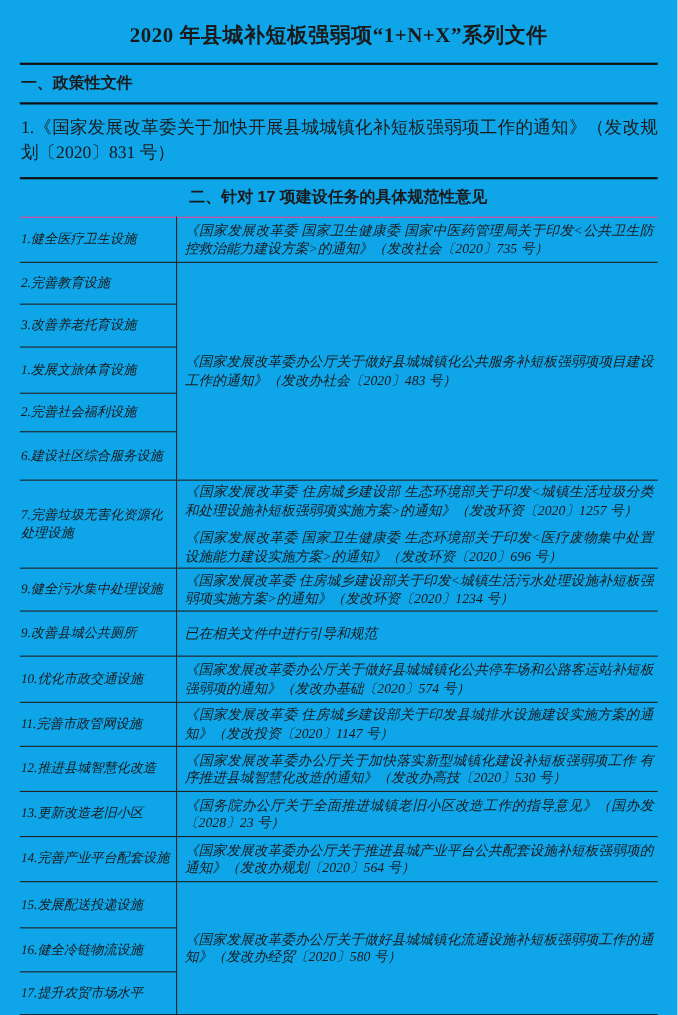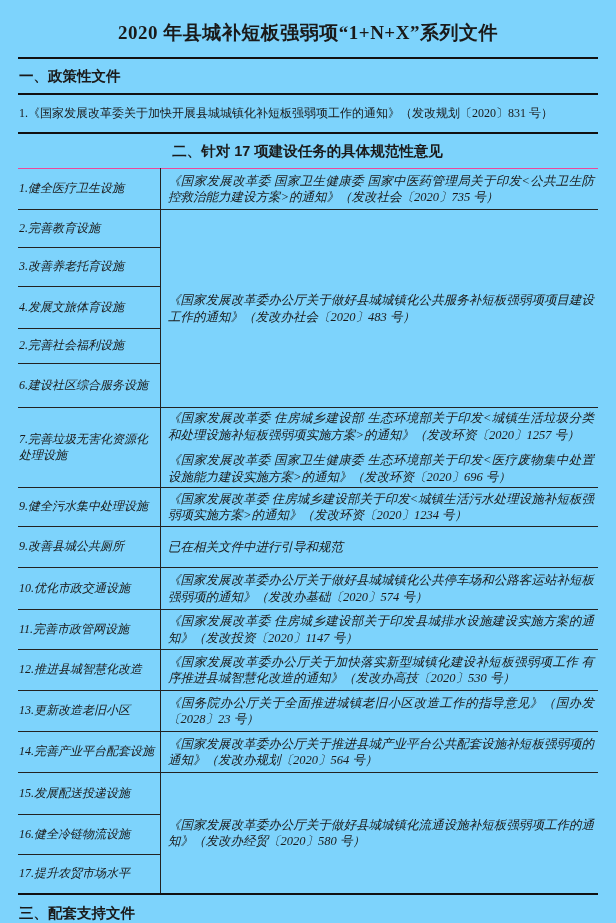--- a/index.html
+++ b/index.html
@@ -1,36 +1,36 @@
 <!DOCTYPE html>
 <html lang="zh"><head>
 <meta charset="utf-8">
 <style>
   html,body{margin:0;padding:0;background:#ffffff;}
   .page{
     width:616px;height:923px;box-sizing:border-box;
-    background:#7dd3fc;color:#1a1a1a;
+    background:#0ea5e9;color:#1a1a1a;
     font-family:"Liberation Serif","DejaVu Serif",serif;
     padding:0 18px;overflow:hidden;position:relative;
   }
   .doc-title{
     margin:0;padding-top:19px;height:28px;line-height:28px;
     font-size:19px;font-weight:bold;text-align:center;
     letter-spacing:0.5px;
   }
   .sec-head{
     font-family:"Liberation Sans","DejaVu Sans",sans-serif;
     font-weight:bold;font-size:14.5px;line-height:18px;
     padding:8px 2px 8px 1px;
   }
   .sec-head.first{margin-top:10px;border-top:2px solid #111;border-bottom:2px solid #111;}
   .sec-head.second{border-top:2px solid #111;text-align:center;}
   .sec-head.third{border-bottom:2px solid #111;padding-top:9px;}
   .sec-item{
-    font-size:12px;line-height:1.45;text-align:justify;
+    font-size:16px;line-height:1.45;text-align:justify;
     padding:10px 0 10px 1px;
   }
   table.tasks{
     width:100%;border-collapse:collapse;
     border-top:1px solid #ec4899;border-bottom:2px solid #111;
     font-size:12.5px;line-height:1.32;font-style:italic;
   }
   td{vertical-align:middle;padding:2px 4px;}
   td.l{
     width:140px;max-width:140px;border-right:1px solid #222;border-bottom:1px solid #222;
@@ -66,21 +66,21 @@
         <td class="r">《国家发展改革委 国家卫生健康委 国家中医药管理局关于印发&lt;公共卫生防控救治能力建设方案&gt;的通知》（发改社会〔2020〕735 号）</td>
       </tr>
       <tr>
         <td class="l" style="height:33px">2.完善教育设施</td>
         <td class="r" rowspan="5">《国家发展改革委办公厅关于做好县城城镇化公共服务补短板强弱项项目建设工作的通知》（发改办社会〔2020〕483 号）</td>
       </tr>
       <tr>
         <td class="l" style="height:34px">3.改善养老托育设施</td>
       </tr>
       <tr>
-        <td class="l" style="height:37px">4.发展文旅体育设施</td>
+        <td class="l" style="height:37px">1.发展文旅体育设施</td>
       </tr>
       <tr>
         <td class="l" style="height:30px">2.完善社会福利设施</td>
       </tr>
       <tr>
         <td class="l" style="height:39px">6.建设社区综合服务设施</td>
       </tr>
       <tr>
         <td class="l wrap" style="height:69px">7.完善垃圾无害化资源化处理设施</td>
         <td class="r">

